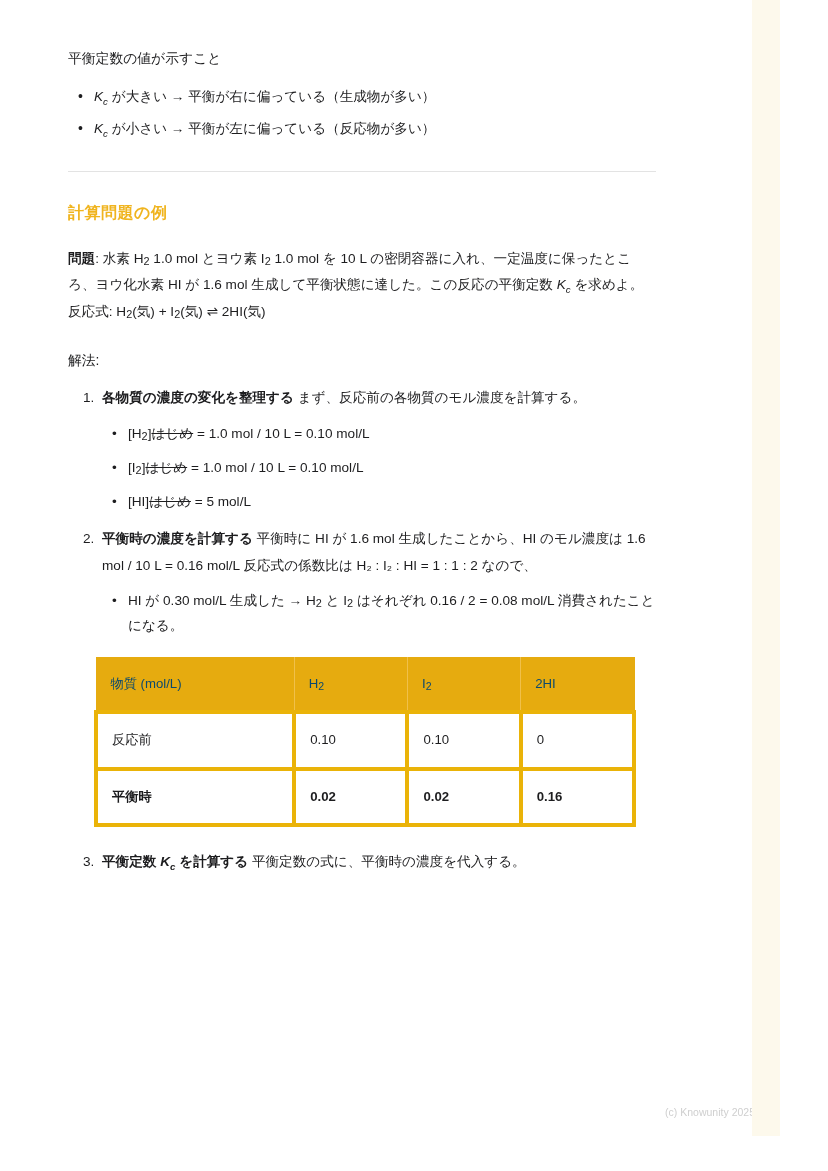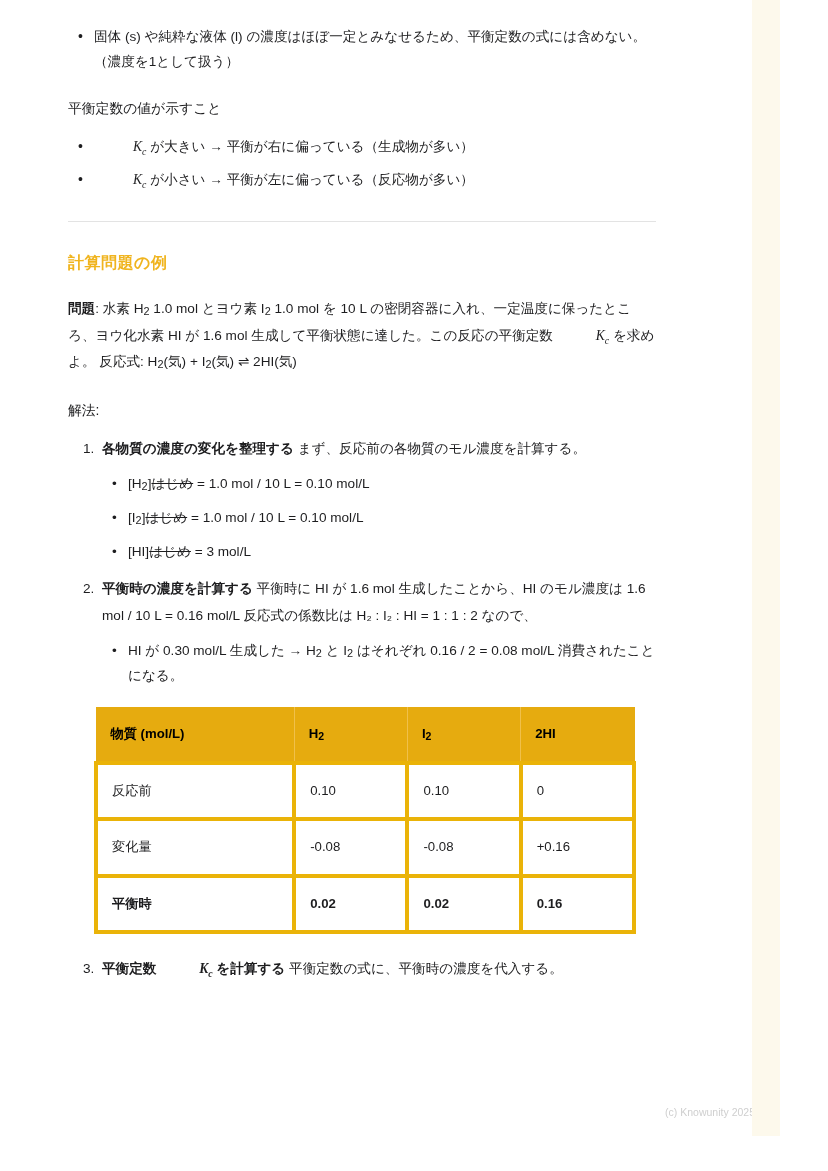--- a/index.html
+++ b/index.html
@@ -58,21 +58,21 @@
     top: 0;
     color: #1d1d1f;
     font-size: 14px;
   }
 
   .h-bold {
     font-weight: normal;
     font-size: 13.8px;
     margin: 22px 0 12px 0;
   }
-  .kc { font-style: italic; font-family: Liberation Serif, serif; margin-left: 39px; }
+  .kc { font-style: italic; font-family: Liberation Sans, sans-serif; }
   .kc sub { font-style: italic; font-size: 0.72em; }
 
   .divider {
     border: none;
     border-top: 1px solid #e3e3e3;
     margin: 28px 0 26px 0;
   }
 
   .section-title {
     color: #f0b41e;
@@ -120,23 +120,23 @@
   .sub2 { font-size: 0.8em; vertical-align: -0.22em; }
 
   table.calc {
     border-collapse: collapse;
     width: 542px;
     margin: 18px 0 22px 26px;
     font-size: 13.2px;
   }
   table.calc th {
     background: #e6ab0f;
-    color: #000000;
+    color: #0c4a6e;
     text-align: left;
-    font-weight: bold;
+    font-weight: normal;
     padding: 14px 14px;
     border: 1px solid #e6ab0f;
     border-right-color: #f0c04b;
   }
   table.calc th:last-child { border-right-color: #e6ab0f; }
   table.calc td {
     padding: 14px 14px;
     border: 4px solid #eab308;
     color: #1d1d1f;
   }
@@ -153,25 +153,20 @@
     font-size: 10.5px;
     color: #cfcfcf;
   }
 </style>
 </head>
 <body>
 
 <div class="page">
   <div class="content">
 
-    <ul class="bullets">
-      <li>
-        <span>固体 (s) や純粋な液体 (l) の濃度はほぼ一定とみなせるため、平衡定数の式には含めない。（濃度を1として扱う）</span>
-      </li>
-    </ul>
 
     <div class="h-bold">平衡定数の値が示すこと</div>
 
     <ul class="bullets">
       <li>
         <span class="kc"><span>K</span><sub>c</sub></span><span> が大きい → 平衡が右に偏っている（生成物が多い）</span>
       </li>
       <li>
         <span class="kc"><span>K</span><sub>c</sub></span><span> が小さい → 平衡が左に偏っている（反応物が多い）</span>
       </li>
@@ -184,21 +179,21 @@
     <div class="para"><span class="lead">問題</span><span>: 水素 H</span><span class="sub2">2</span><span> 1.0 mol とヨウ素 I</span><span class="sub2">2</span><span> 1.0 mol を 10 L の密閉容器に入れ、一定温度に保ったところ、ヨウ化水素 HI が 1.6 mol 生成して平衡状態に達した。この反応の平衡定数 </span><span class="kc">K<sub>c</sub></span><span> を求めよ。 反応式: H</span><span class="sub2">2</span><span>(気) + I</span><span class="sub2">2</span><span>(気) ⇌ 2HI(気)</span></div>
 
     <div class="h-bold">解法:</div>
 
     <ol class="steps">
       <li>
         <span class="lead">各物質の濃度の変化を整理する</span><span> まず、反応前の各物質のモル濃度を計算する。</span>
         <ul class="sub">
           <li><span>[H</span><span class="sub2">2</span><span>]</span><span class="strike">はじめ</span><span> = 1.0 mol / 10 L = 0.10 mol/L</span></li>
           <li><span>[I</span><span class="sub2">2</span><span>]</span><span class="strike">はじめ</span><span> = 1.0 mol / 10 L = 0.10 mol/L</span></li>
-          <li><span>[HI]</span><span class="strike">はじめ</span><span> = 3 mol/L</span></li>
+          <li><span>[HI]</span><span class="strike">はじめ</span><span> = 5 mol/L</span></li>
         </ul>
       </li>
       <li>
         <span class="lead">平衡時の濃度を計算する</span><span> 平衡時に HI が 1.6 mol 生成したことから、HI のモル濃度は 1.6 mol / 10 L = 0.16 mol/L 反応式の係数比は H₂ : I₂ : HI = 1 : 1 : 2 なので、</span>
         <ul class="sub">
           <li><span>HI が 0.30 mol/L 生成した → H</span><span class="sub2">2</span><span> と I</span><span class="sub2">2</span><span> はそれぞれ 0.16 / 2 = 0.08 mol/L 消費されたことになる。</span></li>
         </ul>
       </li>
     </ol>
 
@@ -217,26 +212,20 @@
           <th>2HI</th>
         </tr>
       </thead>
       <tbody>
         <tr>
           <td>反応前</td>
           <td>0.10</td>
           <td>0.10</td>
           <td>0</td>
         </tr>
-        <tr>
-          <td>変化量</td>
-          <td>-0.08</td>
-          <td>-0.08</td>
-          <td>+0.16</td>
-        </tr>
         <tr class="last">
           <td>平衡時</td>
           <td>0.02</td>
           <td>0.02</td>
           <td>0.16</td>
         </tr>
       </tbody>
     </table>
 
     <ol class="steps" start="3">

